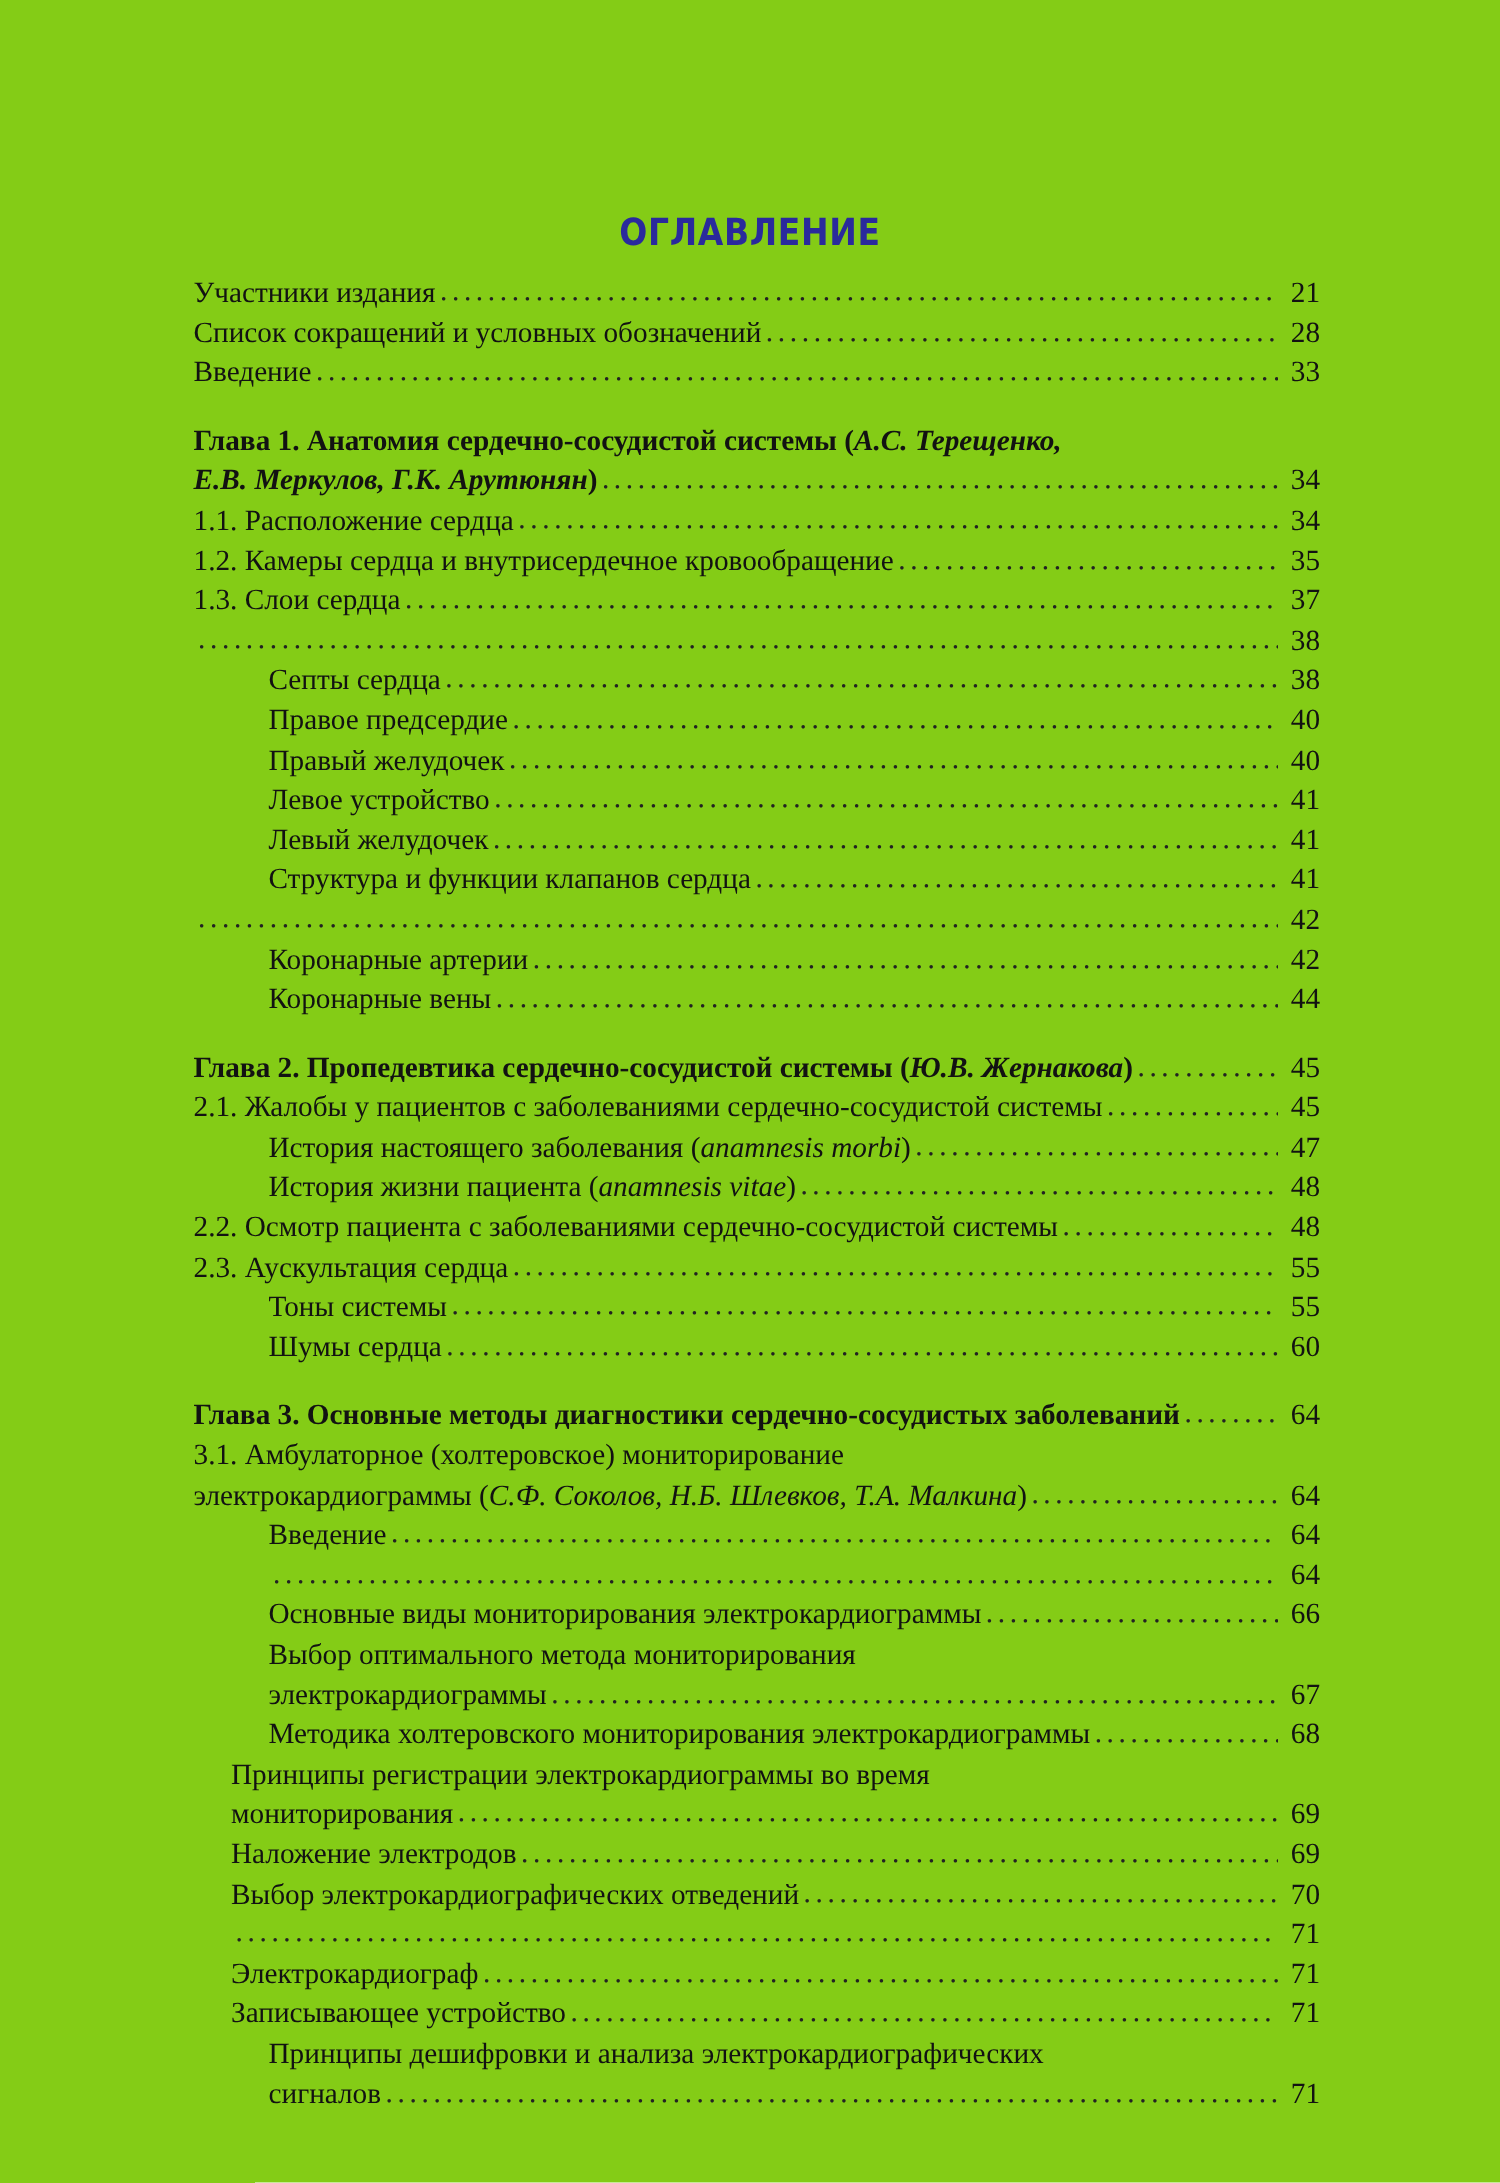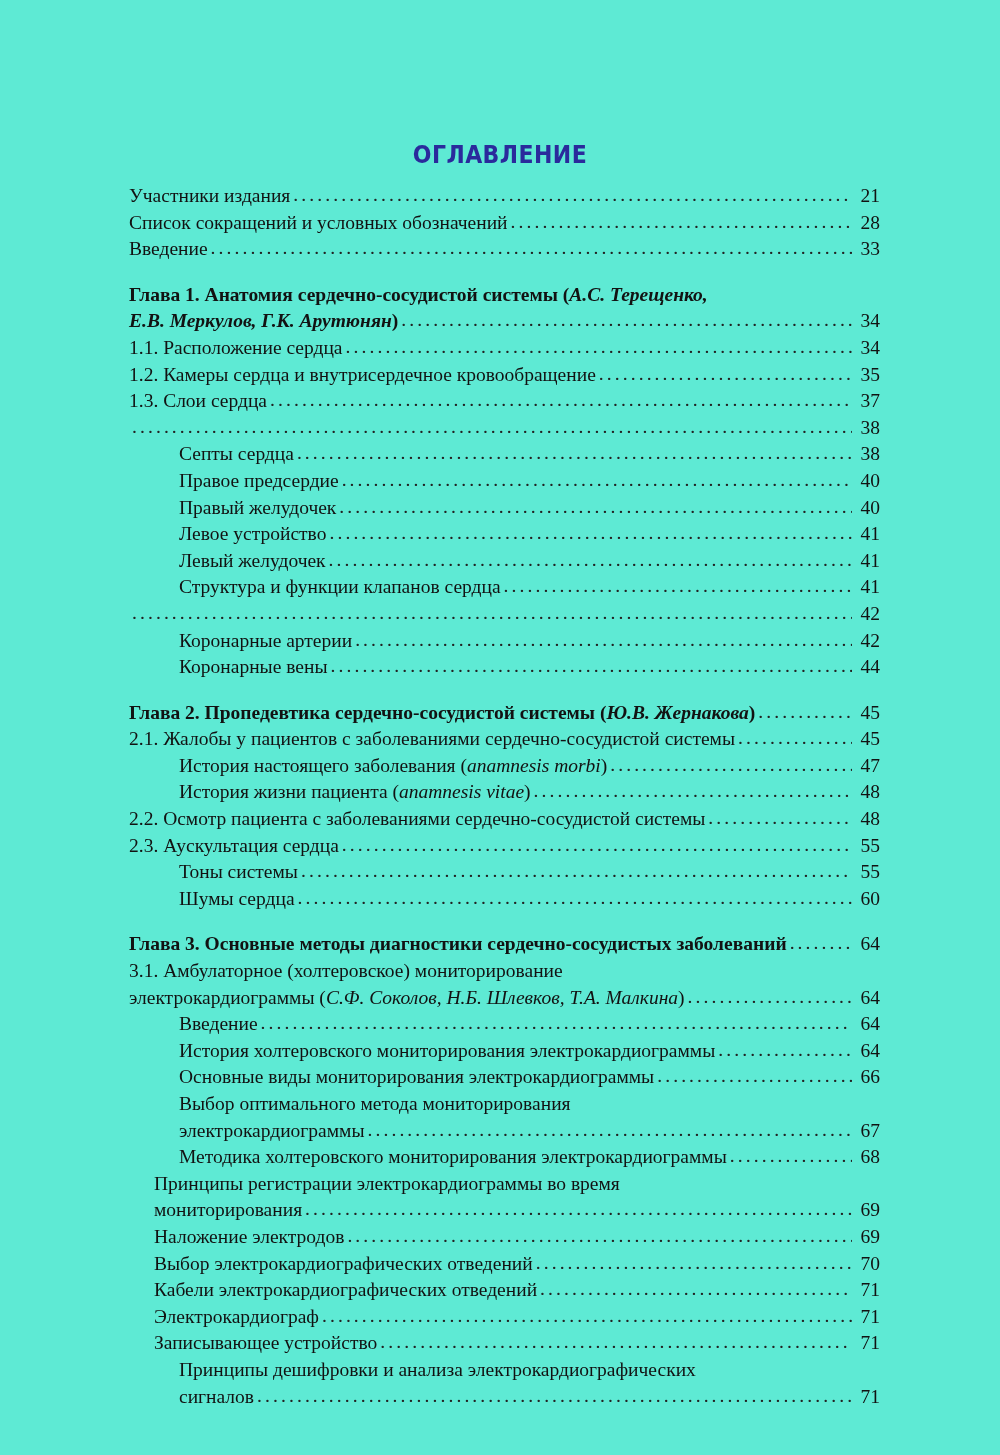--- a/index.html
+++ b/index.html
@@ -15,21 +15,21 @@
     position: relative;
     overflow: hidden;
   }
 
   #page {
     position: absolute;
     left: 0;
     top: 0;
     width: 1000px;
     height: 1455px;
-    background: #5eead4;
+    background: #84cc16;
   }
 
   #toc-title {
     position: absolute;
     left: 0;
     top: 140px;
     width: 1000px;
     text-align: center;
     font-family: "DejaVu Sans", "Liberation Sans", sans-serif;
     font-weight: 700;
@@ -243,21 +243,20 @@
         <span class="toc-label">электрокардиограммы (<i>С.Ф. Соколов, Н.Б. Шлевков, Т.А. Малкина</i>)</span>
         <span class="toc-leader">...............................................................................................................</span>
         <span class="toc-page">64</span>
       </div>
       <div class="toc-entry lvl2">
         <span class="toc-label">Введение</span>
         <span class="toc-leader">...............................................................................................................</span>
         <span class="toc-page">64</span>
       </div>
       <div class="toc-entry lvl2">
-        <span class="toc-label">История холтеровского мониторирования электрокардиограммы</span>
         <span class="toc-leader">...............................................................................................................</span>
         <span class="toc-page">64</span>
       </div>
       <div class="toc-entry lvl2">
         <span class="toc-label">Основные виды мониторирования электрокардиограммы</span>
         <span class="toc-leader">...............................................................................................................</span>
         <span class="toc-page">66</span>
       </div>
       <div class="toc-entry lvl2 nodots">
         <span class="toc-label">Выбор оптимального метода мониторирования</span>
@@ -284,21 +283,20 @@
         <span class="toc-label">Наложение электродов</span>
         <span class="toc-leader">...............................................................................................................</span>
         <span class="toc-page">69</span>
       </div>
       <div class="toc-entry lvl3">
         <span class="toc-label">Выбор электрокардиографических отведений</span>
         <span class="toc-leader">...............................................................................................................</span>
         <span class="toc-page">70</span>
       </div>
       <div class="toc-entry lvl3">
-        <span class="toc-label">Кабели электрокардиографических отведений</span>
         <span class="toc-leader">...............................................................................................................</span>
         <span class="toc-page">71</span>
       </div>
       <div class="toc-entry lvl3">
         <span class="toc-label">Электрокардиограф</span>
         <span class="toc-leader">...............................................................................................................</span>
         <span class="toc-page">71</span>
       </div>
       <div class="toc-entry lvl3">
         <span class="toc-label">Записывающее устройство</span>

